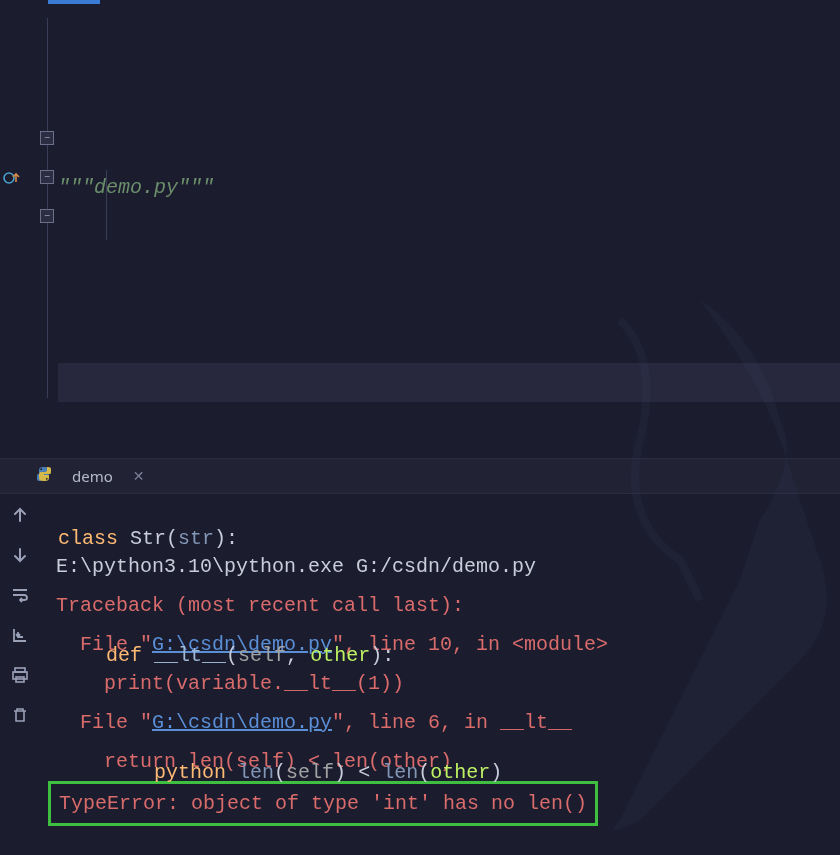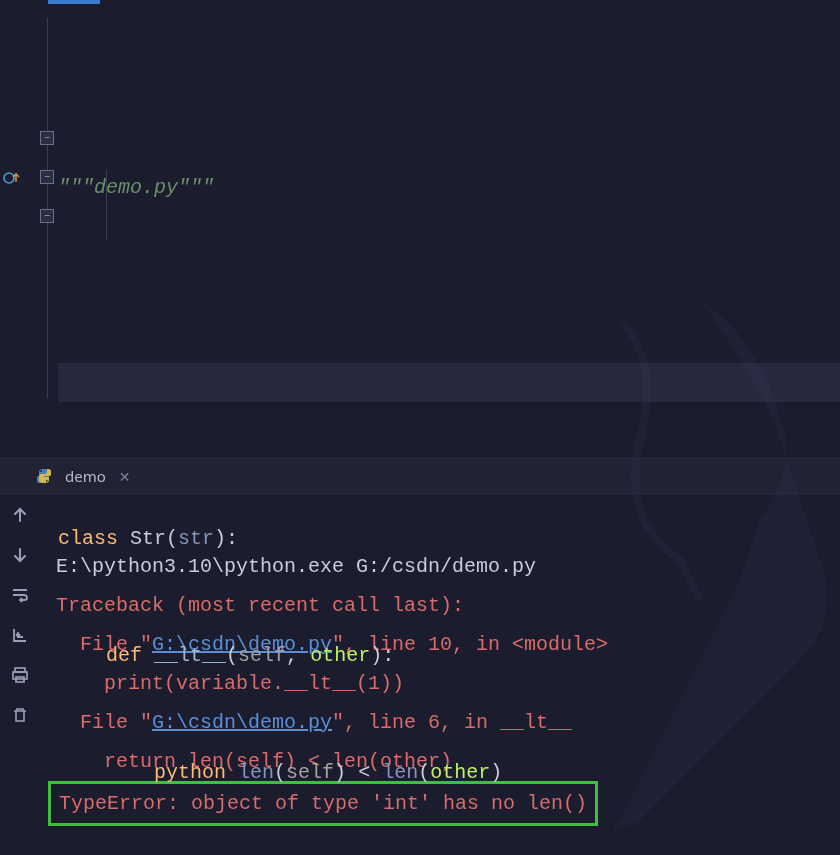--- a/index.html
+++ b/index.html
@@ -112,22 +112,21 @@
   height: 36px;
   display: flex;
   align-items: center;
   padding-left: 28px;
   background: rgba(40,42,60,0.5);
   border-top: 1px solid #2a2c40;
   border-bottom: 1px solid #2a2c40;
 }
 .console-tab {
   display: flex;
-  align-items: center;
-  gap: 13px;
+  gap: 20px;
   padding: 4px 8px;
   color: #b6bac8;
   font-size: 15px;
   font-family: system-ui, sans-serif;
 }
 .py-icon {
   width: 16px;
   height: 16px;
 }
 .tab-close {

